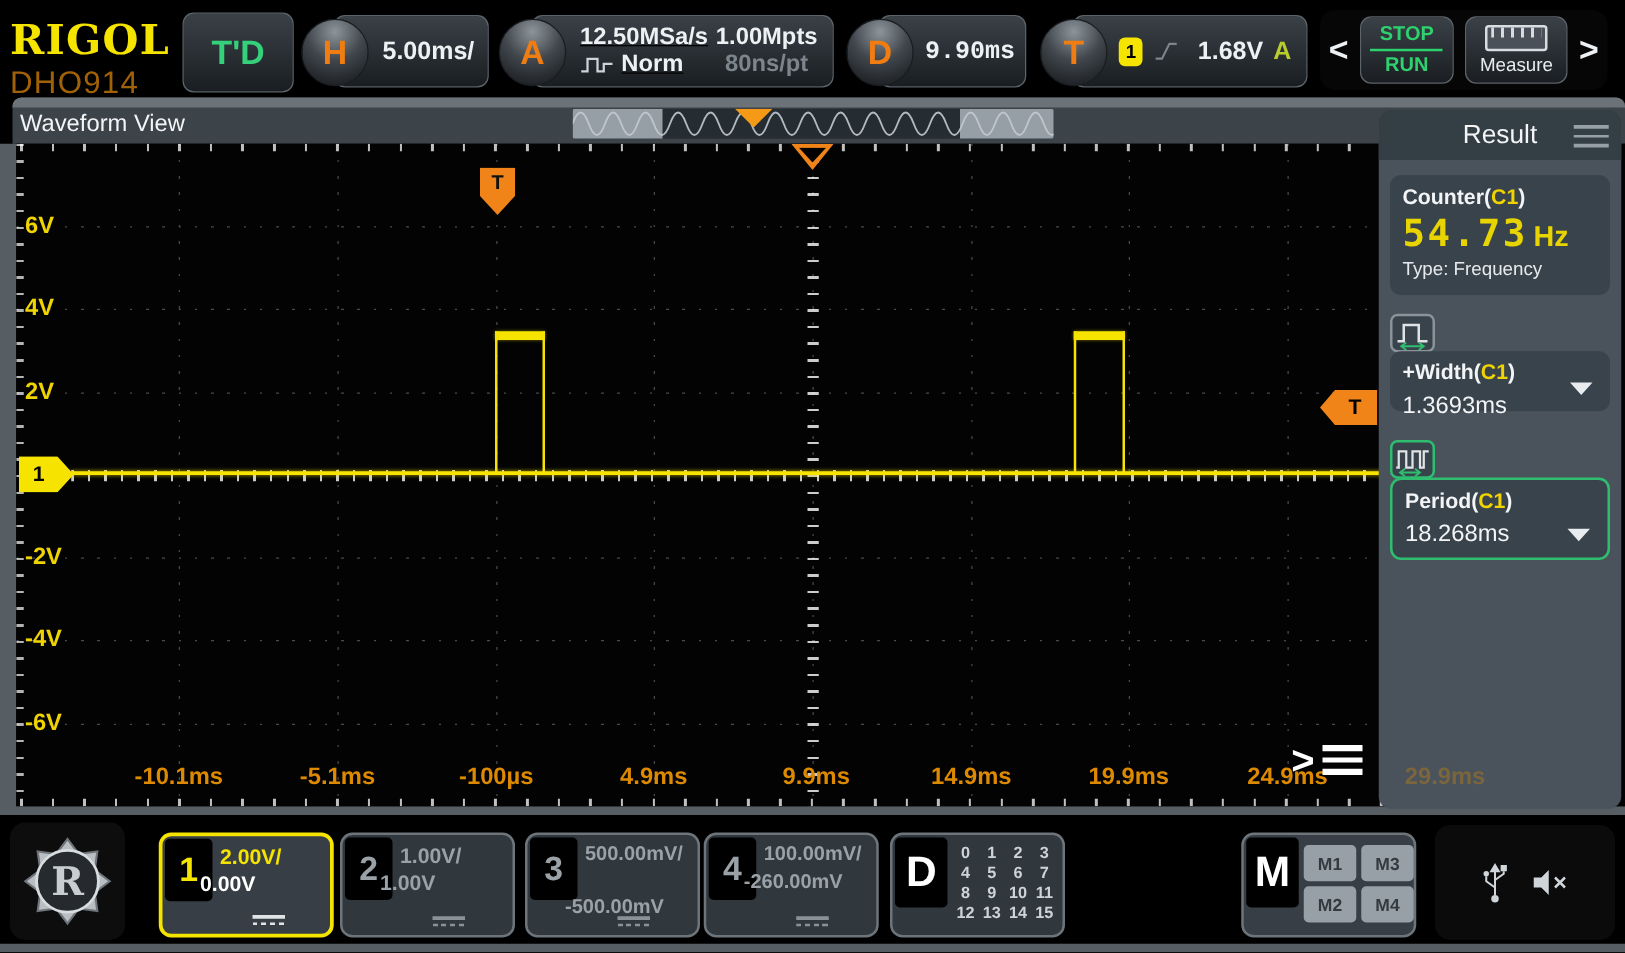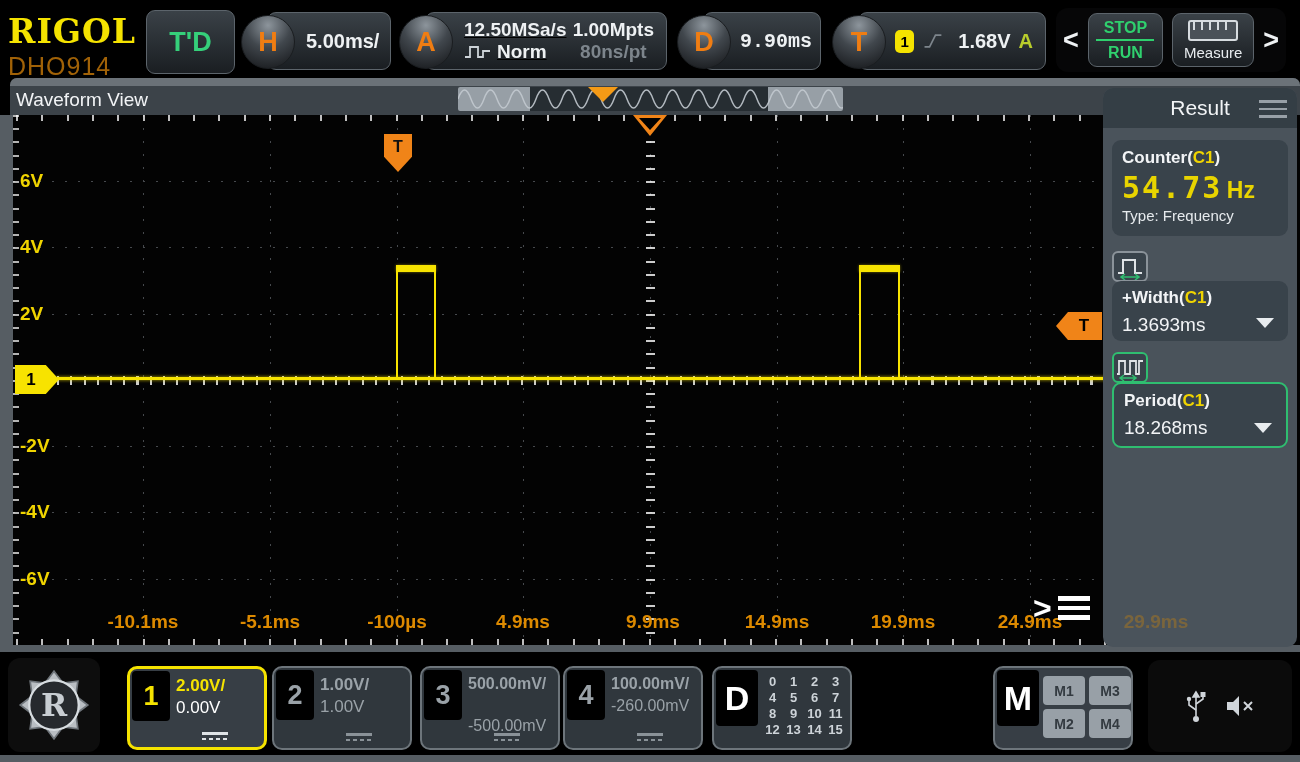--- a/index.html
+++ b/index.html
@@ -92,35 +92,35 @@
   .pburger div{width:28px;height:2.5px;background:#98a0a7;}
   .pcard{position:absolute;left:9px;width:176px;background:#39434b;border-radius:9px;box-sizing:border-box;}
   .clabel{font-size:17px;font-weight:bold;color:#f2f4f6;}
   .cyellow{color:#f0d400;}
   .sevenseg{font-family:"DejaVu Sans Mono",monospace;font-weight:bold;font-size:30px;color:#e8d400;letter-spacing:2px;}
   .hzunit{font-size:23px;font-weight:600;color:#e8d400;}
   .ctype{font-size:15px;color:#e6eaed;}
   .micon{position:absolute;width:36px;height:31px;background:#39434b;border:2px solid #8b939a;border-radius:6px;
          box-sizing:border-box;display:flex;align-items:center;justify-content:center;}
   .micon.sel{border-color:#2fbe70;}
-  .mbody{position:absolute;left:9px;width:176px;height:60px;background:#39434b;border-radius:9px;box-sizing:border-box;padding:7px 10px;}
+  .mbody{position:absolute;left:9px;width:176px;height:48px;background:#39434b;border-radius:9px;box-sizing:border-box;padding:7px 10px;}
   .mbody.sel{border:2px solid #2fbe70;height:66px;}
   .mval{font-size:19px;color:#f2f4f6;margin-top:6px;}
   .caret{position:absolute;right:14px;bottom:13px;width:0;height:0;border-left:9px solid transparent;
          border-right:9px solid transparent;border-top:10px solid #e8ecef;}
 
   
   .logobox{left:8px;top:658px;width:92px;height:94px;background:#0d0d0d;border-radius:12px;
            display:flex;align-items:center;justify-content:center;}
   .chcard{top:666px;width:140px;height:84px;border-radius:10px;background:#30373d;border:2px solid #6d757b;box-sizing:border-box;}
   .chcard.active{border:3px solid #f5e300;background:#373e45;}
   .chtab{position:absolute;left:2px;top:2px;width:38px;height:50px;background:#000;border-radius:4px;
          display:flex;align-items:center;justify-content:center;font-size:27px;font-weight:bold;}
   .chscale{position:absolute;left:46px;top:7px;font-size:17px;font-weight:600;}
-  .choffset{position:absolute;left:46px;top:29px;font-size:17px;font-weight:400;}
+  .choffset{position:absolute;left:30px;top:29px;font-size:17px;font-weight:700;}
   .coupl{position:absolute;left:72px;bottom:7px;width:26px;}
   .coupl .l1{height:2.5px;background:#dfe3e6;margin-bottom:3px;}
   .coupl .l2{height:2.5px;background-image:repeating-linear-gradient(to right,#dfe3e6 0 4px,transparent 4px 7px);}
   .coupl.gray .l1{background:#8a9298;}
   .coupl.gray .l2{background-image:repeating-linear-gradient(to right,#8a9298 0 4px,transparent 4px 7px);}
   .graytxt{color:#9aa2a8;}
   .dgrid{position:absolute;left:48px;top:6px;display:grid;grid-template-columns:repeat(4,21px);row-gap:1px;
          font-size:13px;font-weight:bold;color:#cdd3d8;justify-items:center;}
   .mbtns{position:absolute;left:48px;top:8px;display:grid;grid-template-columns:42px 42px;gap:4px;}
   .mbtn{height:29px;background:#98a0a7;border-radius:4px;display:flex;align-items:center;justify-content:center;

